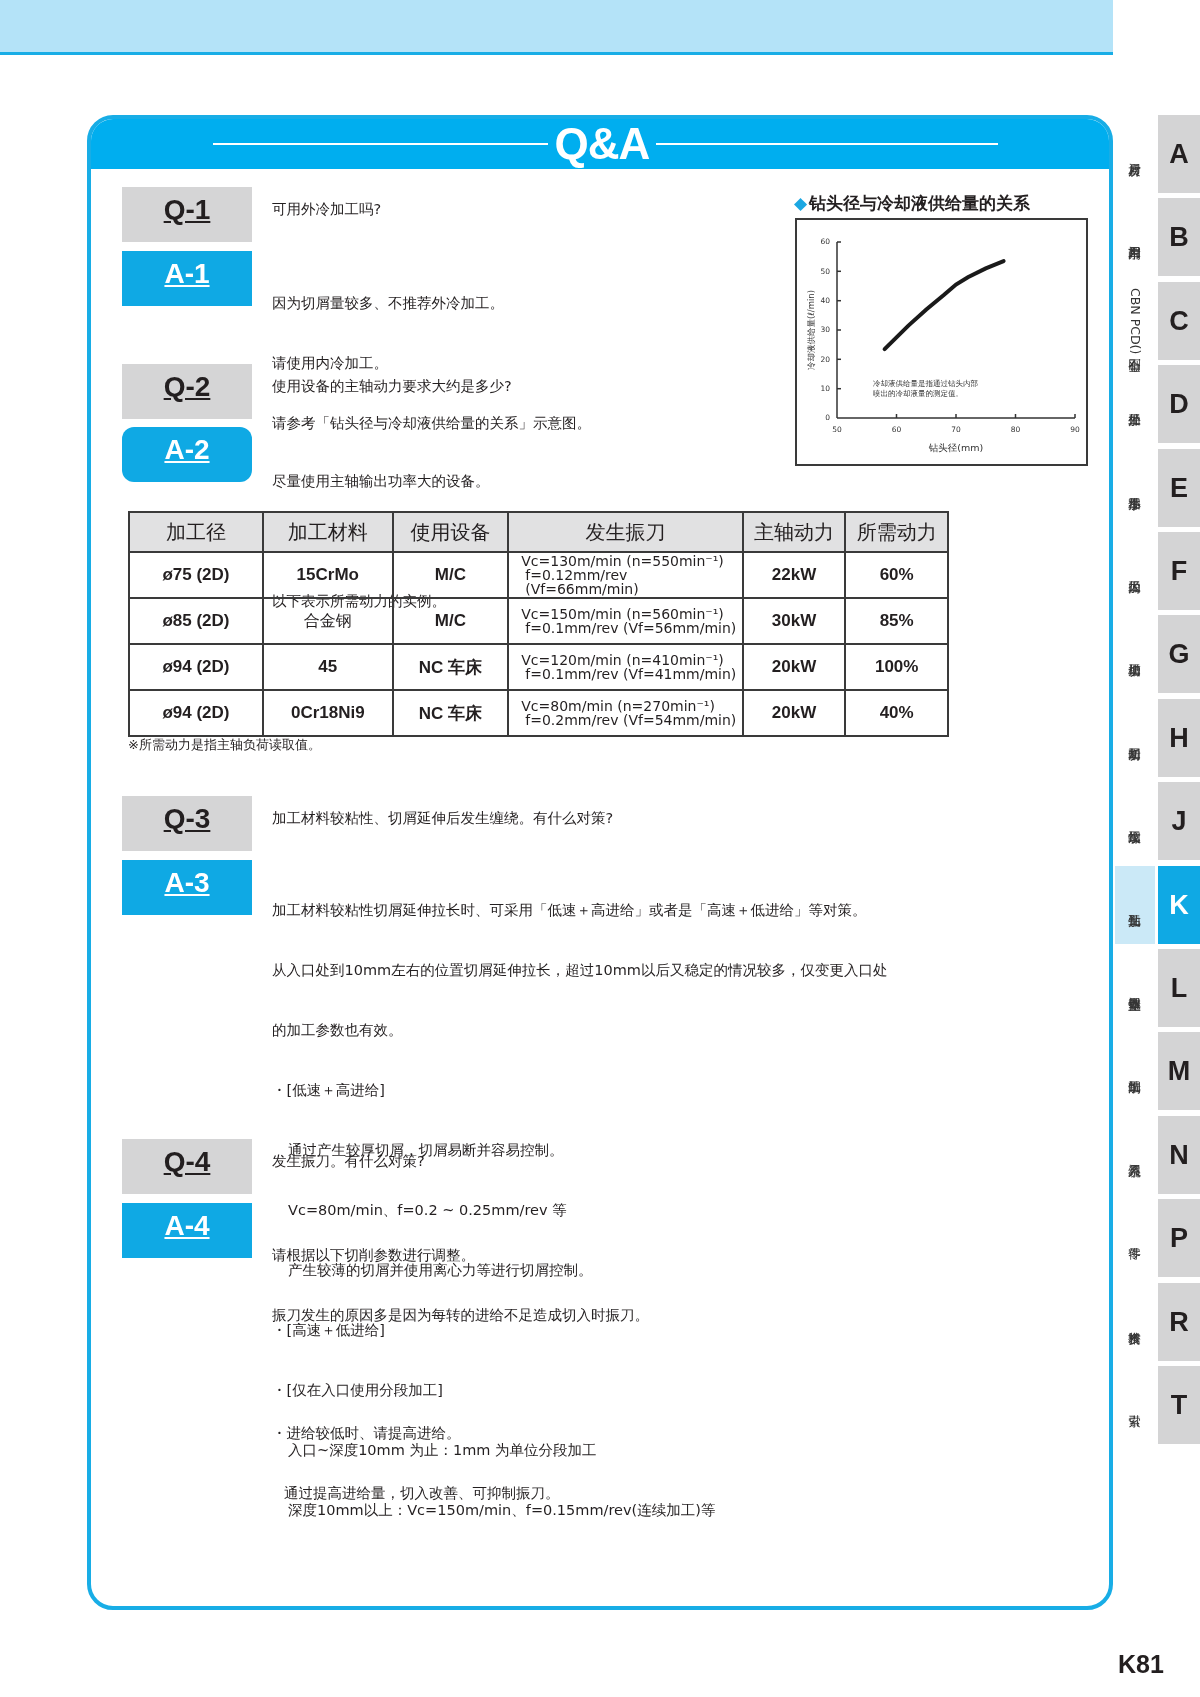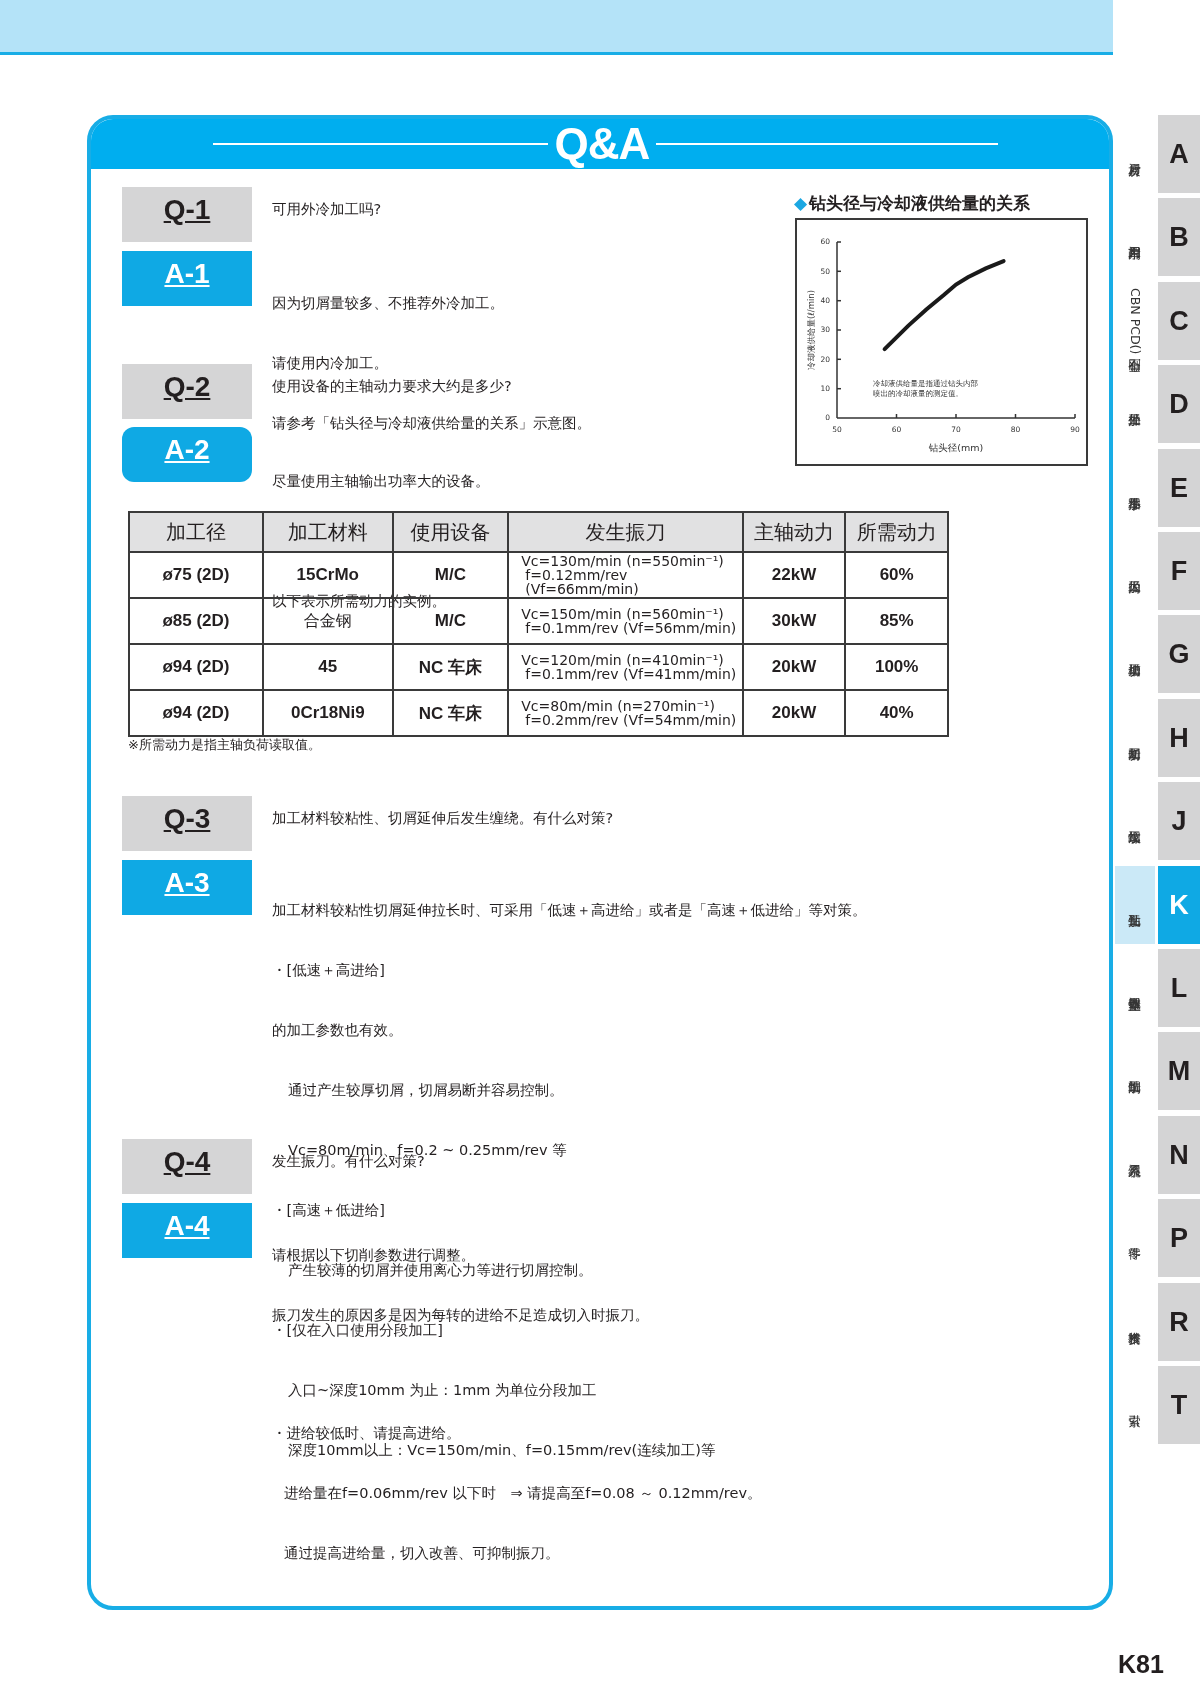--- a/index.html
+++ b/index.html
@@ -186,40 +186,40 @@
       </tr>
     </tbody>
   </table>
   <div class="note">※所需动力是指主轴负荷读取值。</div>
 
   <div class="tag q" style="left:31px;top:677px;">Q-3</div>
   <div class="txt" style="left:181px;top:689px;">加工材料较粘性、切屑延伸后发生缠绕。有什么对策?</div>
   <div class="tag a" style="left:31px;top:741px;">A-3</div>
   <div class="txt" style="left:181px;top:741px;">
     <span class="line">加工材料较粘性切屑延伸拉长时、可采用「低速＋高进给」或者是「高速＋低进给」等对策。</span>
+    <span class="line">从入口处到10mm左右的位置切屑延伸拉长，超过10mm以后又稳定的情况较多，仅变更入口处</span>
+    <span class="line">的加工参数也有效。</span>
     <span class="line">・[低速＋高进给]</span>
-    <span class="line">的加工参数也有效。</span>
     <span class="line indent">通过产生较厚切屑，切屑易断并容易控制。</span>
     <span class="line indent">Vc=80m/min、f=0.2 ~ 0.25mm/rev 等</span>
+    <span class="line indent">产生较薄的切屑并使用离心力等进行切屑控制。</span>
     <span class="line">・[高速＋低进给]</span>
-    <span class="line indent">产生较薄的切屑并使用离心力等进行切屑控制。</span>
     <span class="line">・[仅在入口使用分段加工]</span>
     <span class="line indent">入口~深度10mm 为止：1mm 为单位分段加工</span>
     <span class="line indent">深度10mm以上：Vc=150m/min、f=0.15mm/rev(连续加工)等</span>
   </div>
 
   <div class="tag q" style="left:31px;top:1020px;">Q-4</div>
   <div class="txt" style="left:181px;top:1032px;">发生振刀。有什么对策?</div>
   <div class="tag a" style="left:31px;top:1084px;">A-4</div>
   <div class="txt" style="left:181px;top:1086px;">
     <span class="line">请根据以下切削参数进行调整。</span>
     <span class="line">振刀发生的原因多是因为每转的进给不足造成切入时振刀。</span>
     <span class="gap" style="display:block;height:18px;"></span>
     <span class="line">・进给较低时、请提高进给。</span>
-    <span class="line indent" style="padding-left:12px">进给量在f=0.06mm/rev 以下时　⇒ 请提高至f=0.08 ～ 0.12mm/rev。</span>
     <span class="line indent" style="padding-left:12px">通过提高进给量，切入改善、可抑制振刀。</span>
     <span class="gap" style="display:block;height:18px;"></span>
     
     
     
     
     
     
     
   </div>

